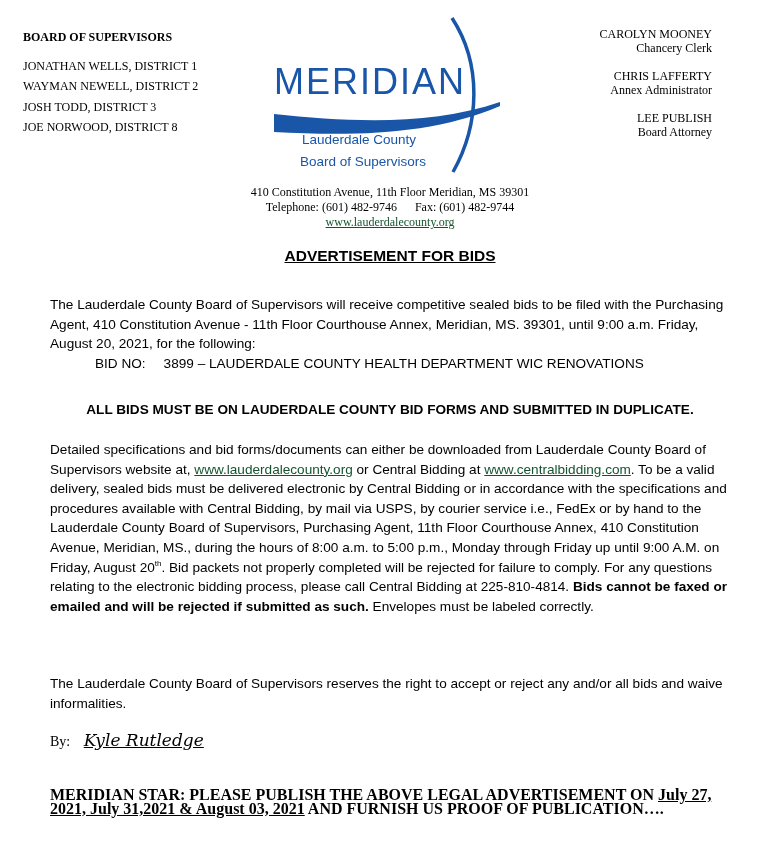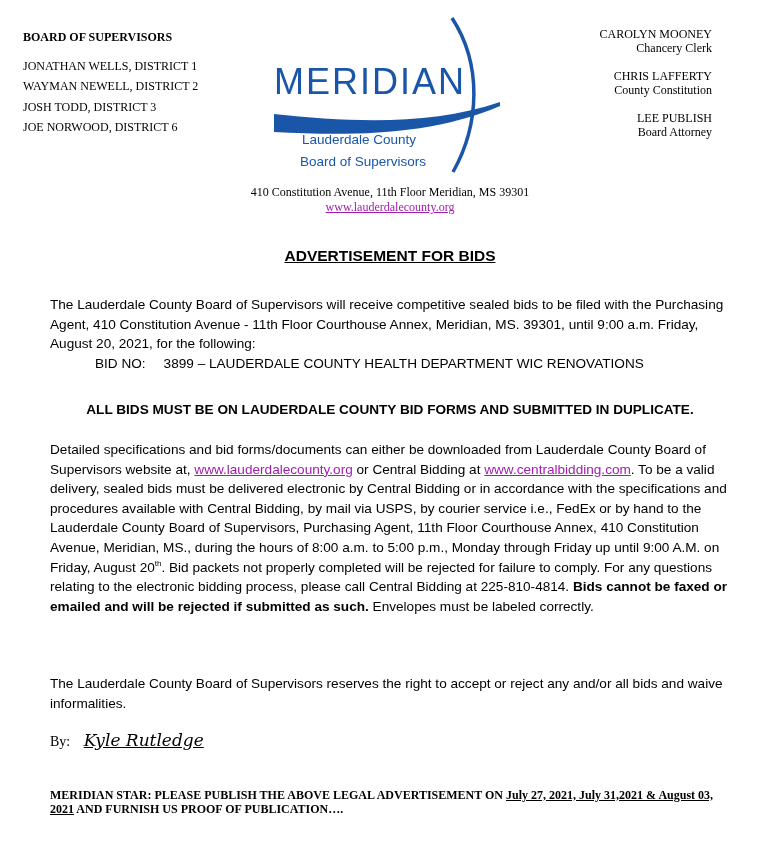--- a/index.html
+++ b/index.html
@@ -11,76 +11,83 @@
   .board-title { font-weight: bold; margin-bottom: 8px; }
   .board-member { white-space: nowrap; }
 
   .officials { position: absolute; left: 560px; width: 152px; top: 27px; text-align: right; font-size: 12px; line-height: 14px; }
   .official { margin-bottom: 14px; }
   .official .role { font-size: 12px; }
 
   .logo { position: absolute; left: 270px; top: 14px; width: 230px; height: 160px; }
 
   .address { position: absolute; left: 200px; width: 380px; top: 185px; text-align: center; font-size: 12px; line-height: 15px; }
-  .link { color: #a21caf; text-decoration: underline; }
+  .link { color: #14532d; text-decoration: underline; }
 
   .heading { position: absolute; left: 0; width: 780px; top: 247px; text-align: center; font-weight: bold; font-size: 15.5px; text-decoration: underline; }
 
   .para { position: absolute; left: 50px; width: 690px; font-size: 13.6px; line-height: 19.6px; }
   .p1 { top: 295px; }
   .bidno { position: absolute; left: 95px; top: 356px; font-weight: normal; font-size: 13.6px; }
   .bidno .bidlabel { margin-right: 18px; }
   .dup { position: absolute; left: 0; width: 780px; top: 402px; text-align: center; font-weight: bold; font-size: 13.6px; }
   .p2 { top: 440px; }
   .p3 { top: 674px; }
   .bold { font-weight: bold; }
   sup { font-size: 8px; line-height: 0; }
 
   .sign { position: absolute; left: 50px; top: 732px; font-size: 14px; line-height: 17px; }
   .signature { font-family: "DejaVu Serif", serif; font-style: italic; font-size: 17px; text-decoration: underline; margin-left: 10px; }
 
-  .publish { position: absolute; left: 50px; width: 690px; top: 788px; font-size: 12px; line-height: 14px; font-weight: bold; }
+  .publish { position: absolute; left: 50px; width: 690px; top: 788px; font-size: 16px; line-height: 14px; font-weight: bold; }
   .publish u { text-decoration: underline; }
 </style>
 </head>
 <body>
 
 <div class="board-block serif">
   <div class="board-title">BOARD OF SUPERVISORS</div>
   <div class="board-member">JONATHAN WELLS, DISTRICT 1</div>
   <div class="board-member">WAYMAN NEWELL, DISTRICT 2</div>
   <div class="board-member">JOSH TODD, DISTRICT 3</div>
-  <div class="board-member">JOE NORWOOD, DISTRICT 6</div>
+  <div class="board-member">JOE NORWOOD, DISTRICT 8</div>
 </div>
 
 <svg class="logo" viewBox="0 0 230 160">
   <path d="M182 4 C 212 50, 210 110, 183 158" fill="none" stroke="#1a56a8" stroke-width="3.5"></path>
   <path d="M4 100 C 80 108, 160 112, 230 88 L 230 92 C 160 122, 80 122, 4 118 Z" fill="#1a56a8"></path>
   <text x="4" y="80" fill="#1a56a8" font-family="Liberation Sans, DejaVu Sans, sans-serif" font-size="36" letter-spacing="2">MERIDIAN</text>
   <text x="32" y="130" fill="#1a56a8" font-family="Liberation Sans, DejaVu Sans, sans-serif" font-size="13.5">Lauderdale County</text>
   <text x="30" y="152" fill="#1a56a8" font-family="Liberation Sans, DejaVu Sans, sans-serif" font-size="13.5">Board of Supervisors</text>
 </svg>
 
 <div class="officials serif">
   <div class="official">
     <div>CAROLYN MOONEY</div>
     <div class="role">Chancery Clerk</div>
   </div>
   <div class="official">
     <div>CHRIS LAFFERTY</div>
-    <div class="role">County Constitution</div>
+    <div class="role">Annex Administrator</div>
   </div>
   <div class="official">
     <div>LEE PUBLISH</div>
     <div class="role">Board Attorney</div>
   </div>
 </div>
 
 <div class="address serif">
   <div>410 Constitution Avenue, 11th Floor Meridian, MS 39301</div>
+  <div>
+    <span>Telephone:</span>
+    <span>(601) 482-9746</span>
+    &nbsp;&nbsp;&nbsp;&nbsp;
+    <span>Fax:</span>
+    <span>(601) 482-9744</span>
+  </div>
   <div><span class="link">www.lauderdalecounty.org</span></div>
 </div>
 
 <div class="heading sans">ADVERTISEMENT FOR BIDS</div>
 
 <div class="para p1 sans">The Lauderdale County Board of Supervisors will receive competitive sealed bids to be filed with the Purchasing Agent, 410 Constitution Avenue - 11th Floor Courthouse Annex, Meridian, MS. 39301, until 9:00 a.m. Friday, August 20, 2021, for the following:</div>
 
 <div class="bidno sans">
   <span class="bidlabel">BID NO:</span><span>3899 – LAUDERDALE COUNTY HEALTH DEPARTMENT WIC RENOVATIONS</span>
 </div>

